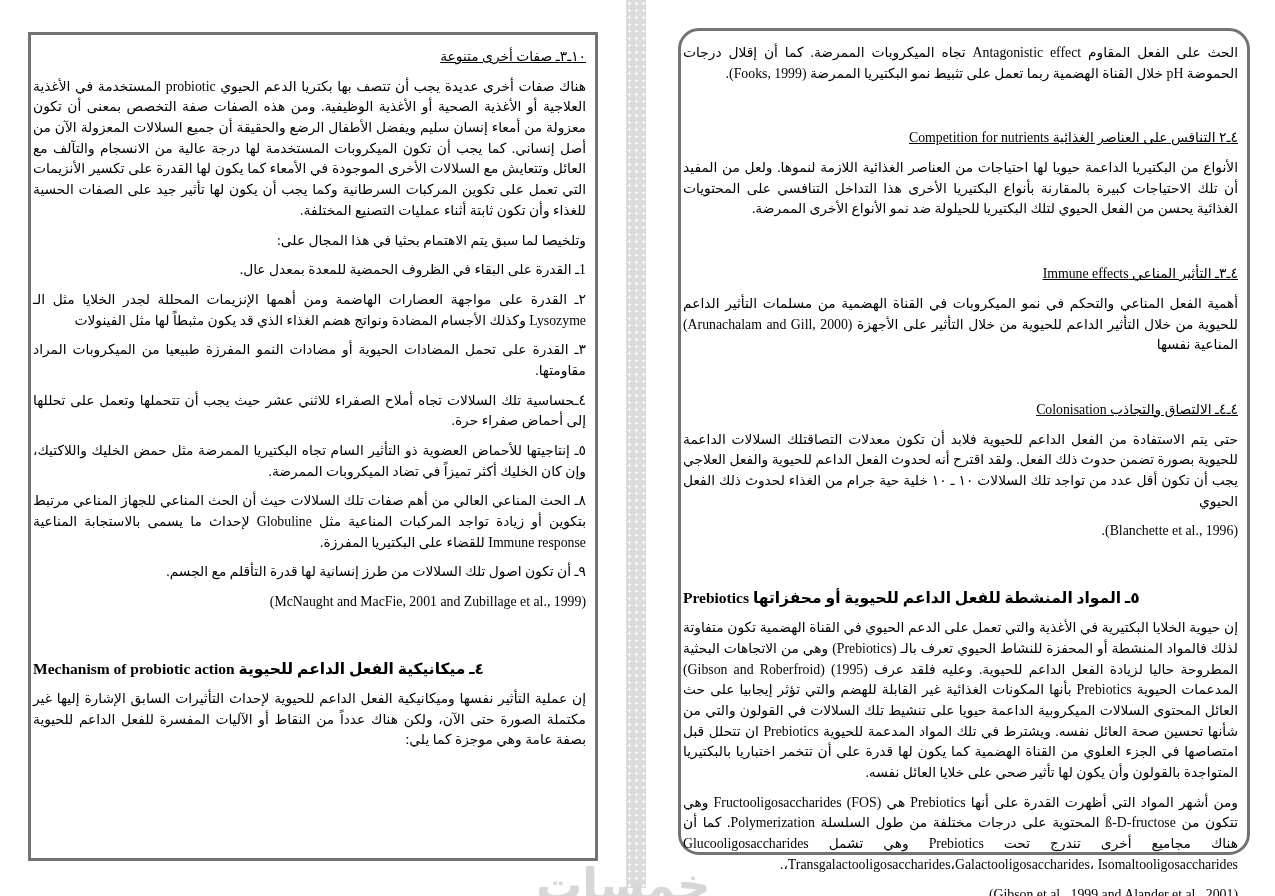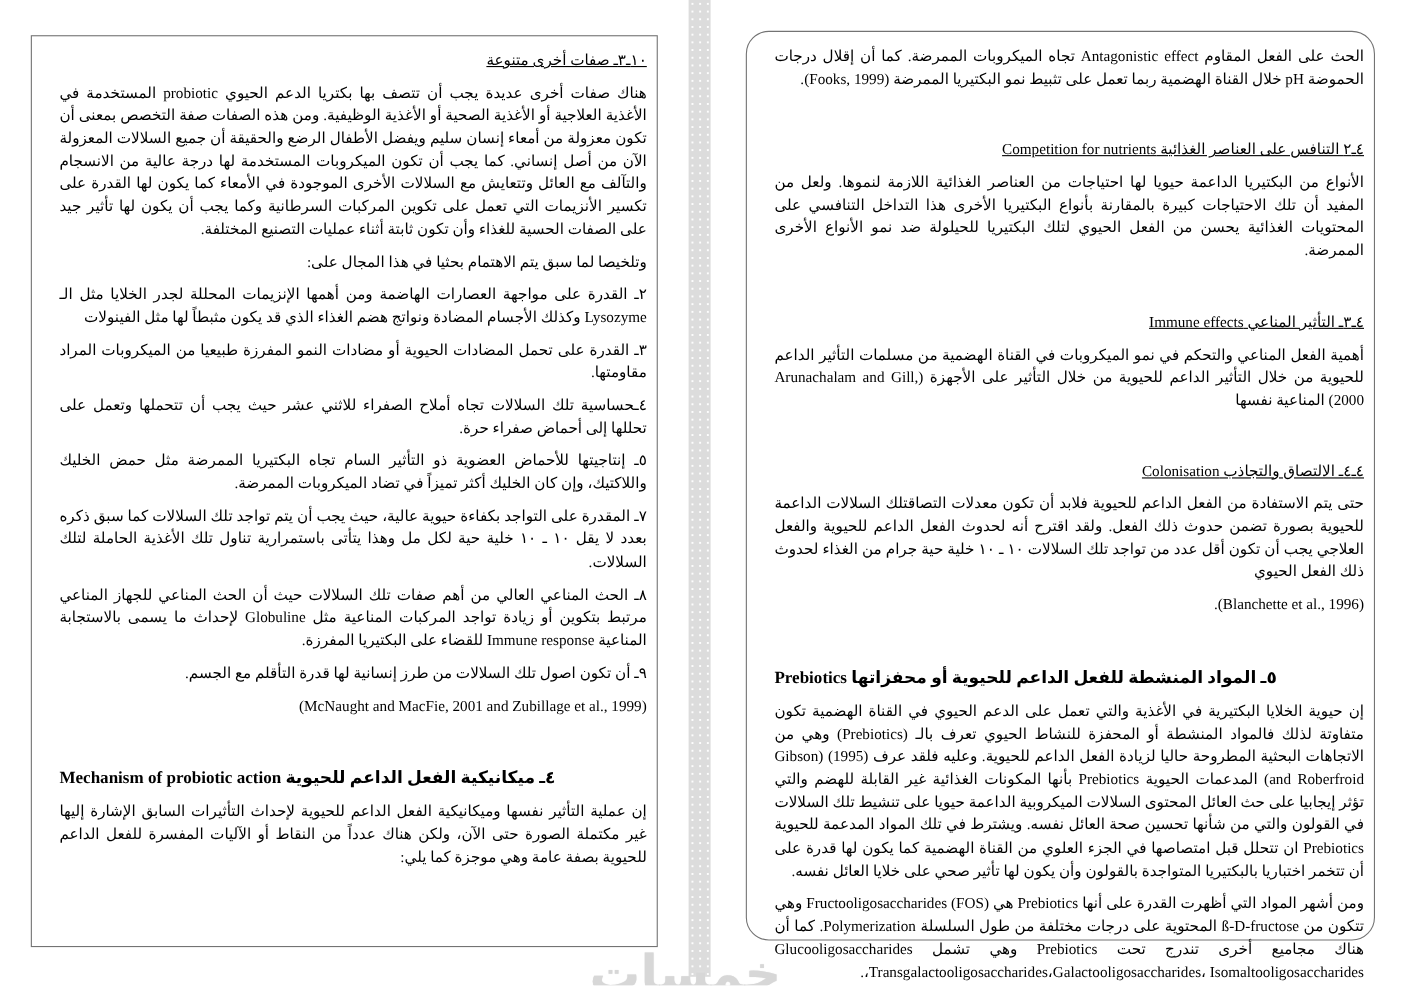--- a/index.html
+++ b/index.html
@@ -11,22 +11,22 @@
   }
   .gap-strip {
     position:absolute; left:626px; top:0; width:20px; height:888px;
     background-color:#dcdcdc;
     background-image:radial-gradient(circle, rgba(255,255,255,0.95) 1px, transparent 1.3px);
     background-size:7px 7px;
     z-index:1;
   }
   .page {
     position:absolute; box-sizing:border-box;
-    border:1px solid #737373; background:#ffffff;
-    padding:3px 9px 0 25px;
+    border:3px solid #737373; background:#ffffff;
+    padding:3px 9px 0 2px;
     font-size:13.8px; line-height:1.5;
     z-index:2;
   }
   .page-left  { left:28px;  top:32px; width:570px; height:829px; }
   .page-right { left:678px; top:28px; width:572px; height:827px;border-radius:21px; }
 
   .page p { margin:9px 0; }
   .p      { text-align:justify; direction:rtl; }
   .hu     { direction:rtl; text-align:right; text-decoration:underline; margin:12px 0 6px; }
   .hb     { direction:rtl; text-align:left; font-weight:bold; font-size:15.5px; margin:14px 0 8px; }
@@ -45,25 +45,25 @@
 </head>
 <body>
 
 <div class="canvas">
   <div class="gap-strip"></div>
 
   <div class="page page-left">
       <p class="hu" dir="rtl">١٠ـ٣ـ صفات أخرى متنوعة</p>
       <p class="p" dir="rtl">هناك صفات أخرى عديدة يجب أن تتصف بها بكتريا الدعم الحيوي probiotic المستخدمة في الأغذية العلاجية أو الأغذية الصحية أو الأغذية الوظيفية. ومن هذه الصفات صفة التخصص بمعنى أن تكون معزولة من أمعاء إنسان سليم ويفضل الأطفال الرضع والحقيقة أن جميع السلالات المعزولة الآن من أصل إنساني. كما يجب أن تكون الميكروبات المستخدمة لها درجة عالية من الانسجام والتآلف مع العائل وتتعايش مع السلالات الأخرى الموجودة في الأمعاء كما يكون لها القدرة على تكسير الأنزيمات التي تعمل على تكوين المركبات السرطانية وكما يجب أن يكون لها تأثير جيد على الصفات الحسية للغذاء وأن تكون ثابتة أثناء عمليات التصنيع المختلفة.</p>
       <p class="p" dir="rtl">وتلخيصا لما سبق يتم الاهتمام بحثيا في هذا المجال على:</p>
+      <p class="p" dir="rtl">1ـ القدرة على البقاء في الظروف الحمضية للمعدة بمعدل عال.</p>
       <p class="p" dir="rtl">٢ـ القدرة على مواجهة العصارات الهاضمة ومن أهمها الإنزيمات المحللة لجدر الخلايا مثل الـ Lysozyme وكذلك الأجسام المضادة ونواتج هضم الغذاء الذي قد يكون مثبطاً لها مثل الفينولات</p>
       <p class="p" dir="rtl">٣ـ القدرة على تحمل المضادات الحيوية أو مضادات النمو المفرزة طبيعيا من الميكروبات المراد مقاومتها.</p>
       <p class="p" dir="rtl">٤ـحساسية تلك السلالات تجاه أملاح الصفراء للاثني عشر حيث يجب أن تتحملها وتعمل على تحللها إلى أحماض صفراء حرة.</p>
       <p class="p" dir="rtl">٥ـ إنتاجيتها للأحماض العضوية ذو التأثير السام تجاه البكتيريا الممرضة مثل حمض الخليك واللاكتيك، وإن كان الخليك أكثر تميزاً في تضاد الميكروبات الممرضة.</p>
-      <p class="p" dir="rtl">٧ـ المقدرة على التواجد بكفاءة حيوية عالية، حيث يجب أن يتم تواجد تلك السلالات كما سبق ذكره بعدد لا يقل ١٠ ـ ١٠ خلية حية لكل مل وهذا يتأتى باستمرارية تناول تلك الأغذية الحاملة لتلك السلالات.</p>
       <p class="p" dir="rtl">٨ـ الحث المناعي العالي من أهم صفات تلك السلالات حيث أن الحث المناعي للجهاز المناعي مرتبط بتكوين أو زيادة تواجد المركبات المناعية مثل Globuline لإحداث ما يسمى بالاستجابة المناعية Immune response للقضاء على البكتيريا المفرزة.</p>
       <p class="p" dir="rtl">٩ـ أن تكون اصول تلك السلالات من طرز إنسانية لها قدرة التأقلم مع الجسم.</p>
       <p class="ref" dir="rtl">(McNaught and MacFie, 2001 and Zubillage et al., 1999)</p>
       <p class="hb g2" dir="rtl">٤ـ ميكانيكية الفعل الداعم للحيوية Mechanism of probiotic action</p>
       <p class="p" dir="rtl">إن عملية التأثير نفسها وميكانيكية الفعل الداعم للحيوية لإحداث التأثيرات السابق الإشارة إليها غير مكتملة الصورة حتى الآن، ولكن هناك عدداً من النقاط أو الآليات المفسرة للفعل الداعم للحيوية بصفة عامة وهي موجزة كما يلي:</p>
     </div>
 
   <div class="page page-right">
       <p class="p" dir="rtl">الحث على الفعل المقاوم Antagonistic effect تجاه الميكروبات الممرضة. كما أن إقلال درجات الحموضة pH خلال القناة الهضمية ربما تعمل على تثبيط نمو البكتيريا الممرضة (Fooks, 1999).</p>
       <p class="hu g2" dir="rtl">٤ـ٢ التنافس على العناصر الغذائية Competition for nutrients</p>

